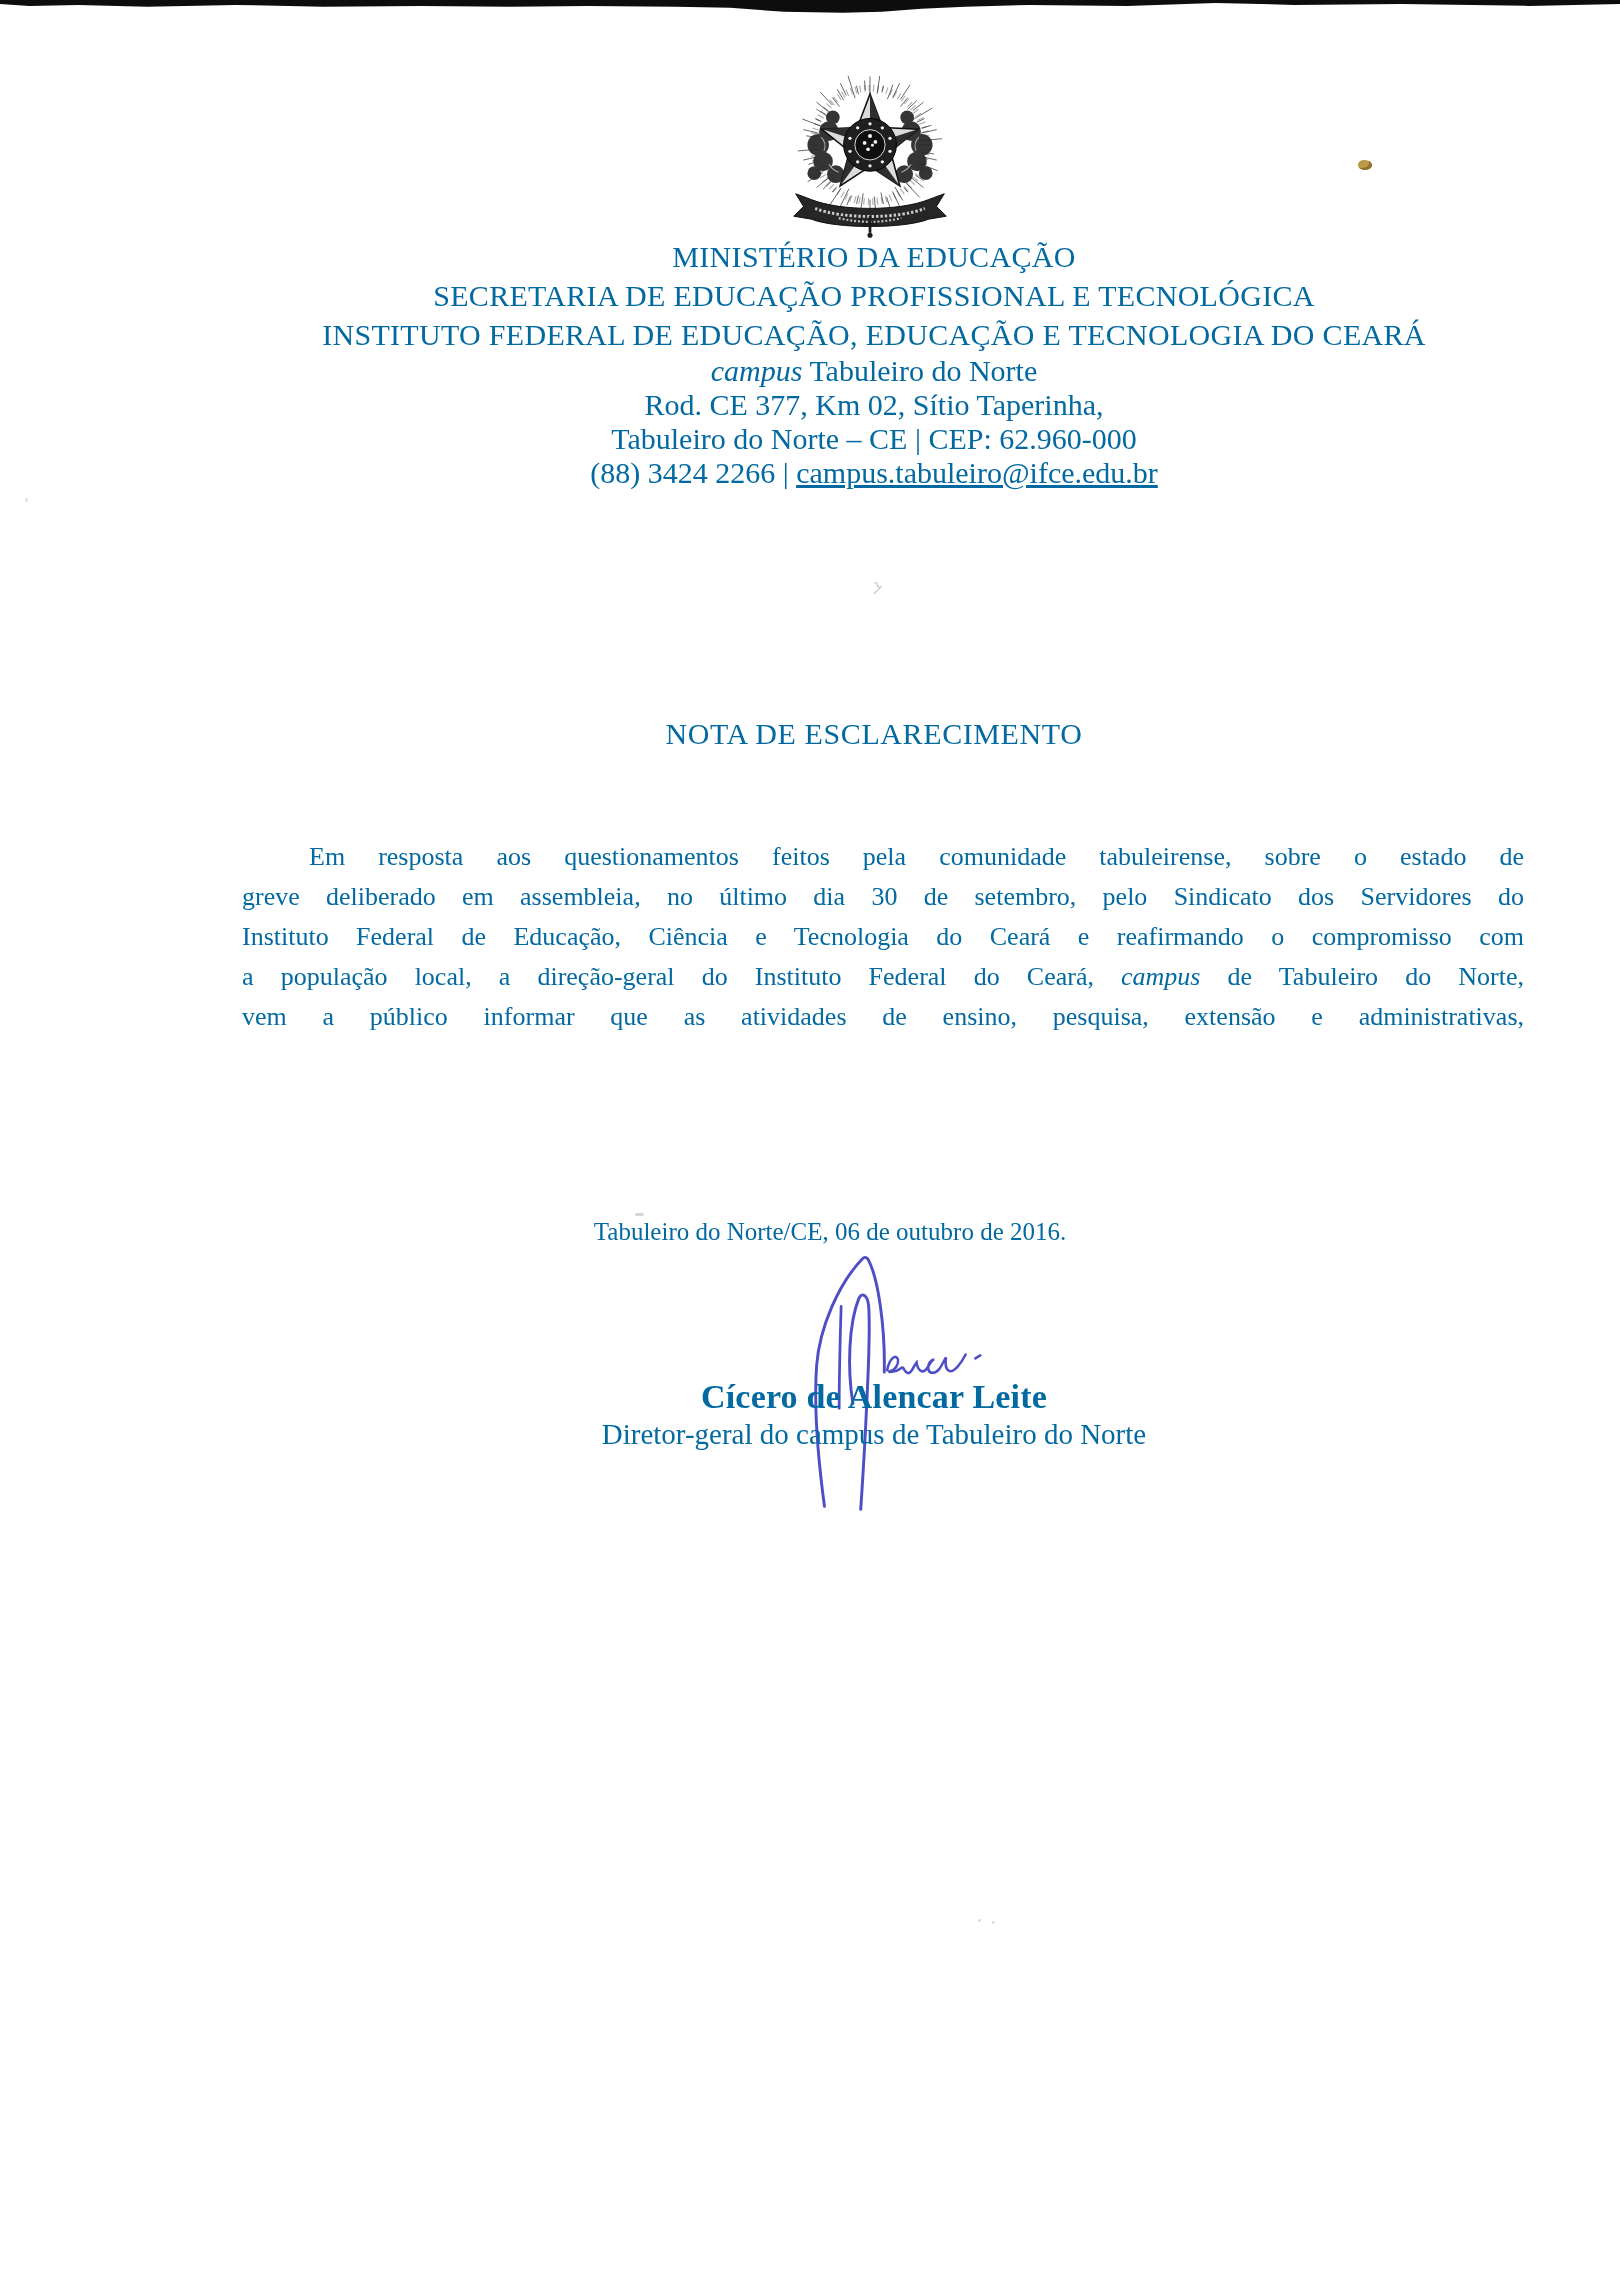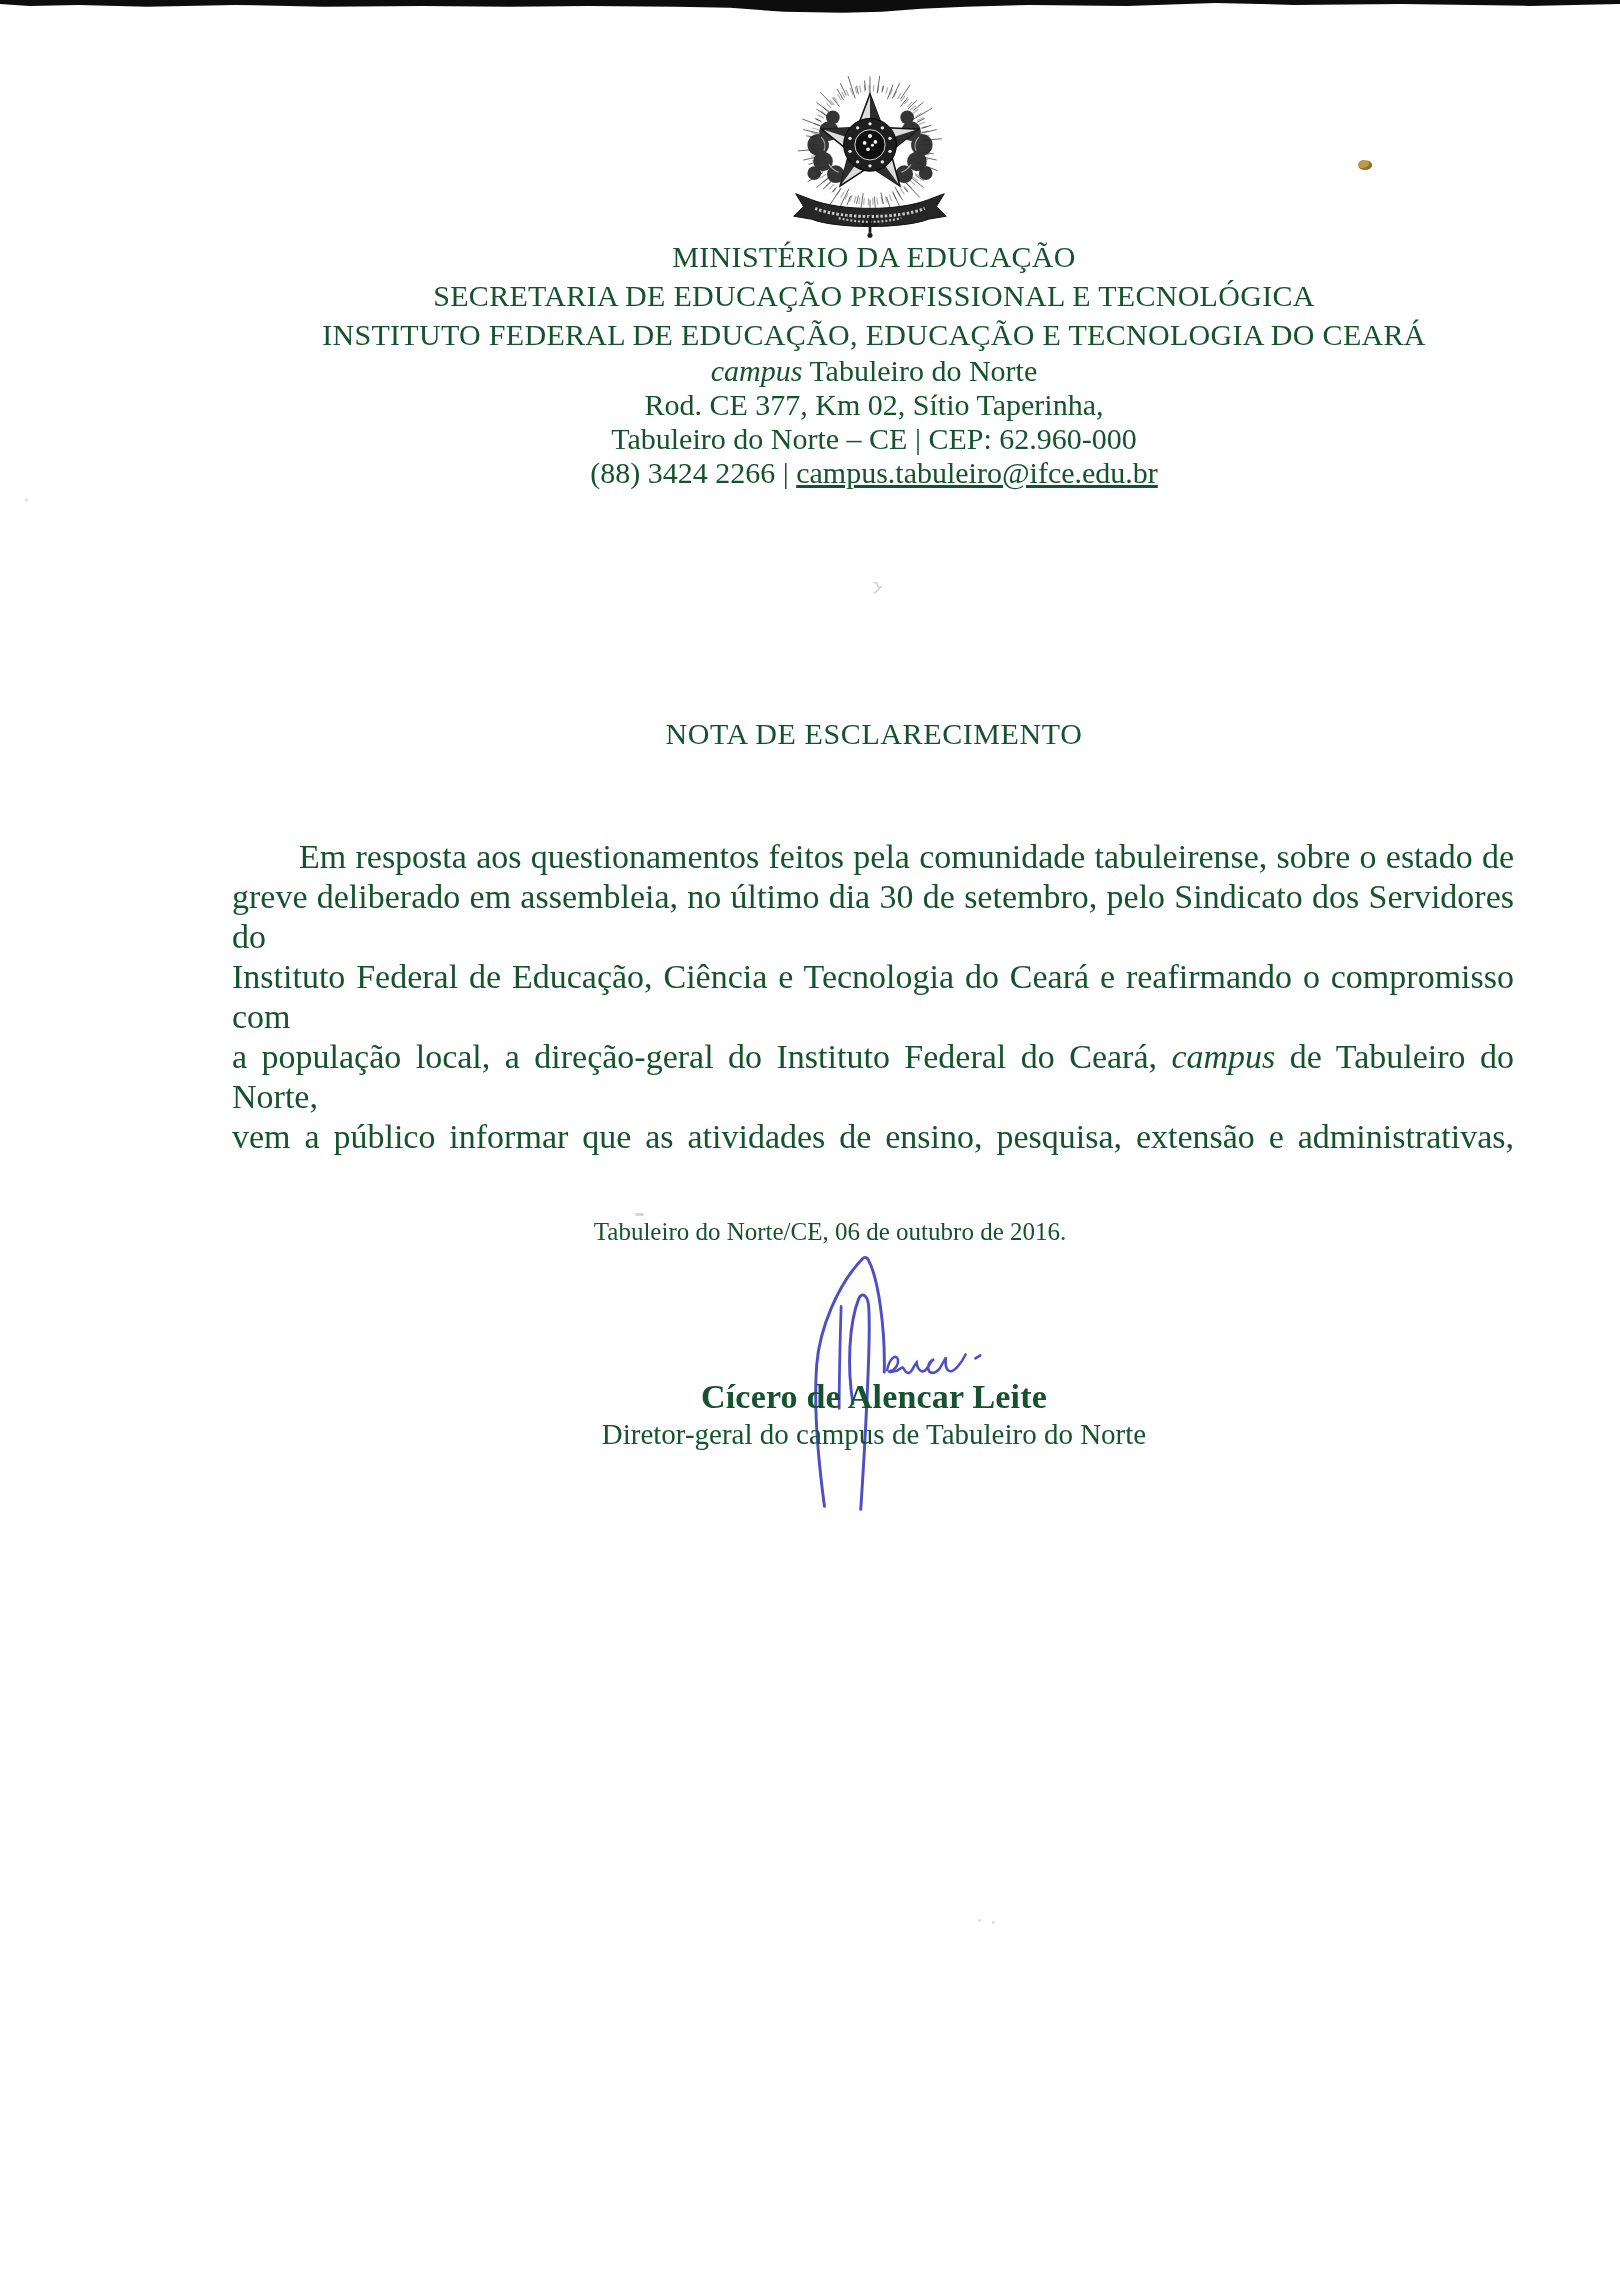--- a/index.html
+++ b/index.html
@@ -1,34 +1,34 @@
 <!DOCTYPE html>
 <html><head>
 <meta charset="utf-8">
 <style>
   html,body{margin:0;padding:0;background:#ffffff;}
   .page{
     position:relative;
     width:1620px;height:2290px;
     background:#ffffff;
     font-family:"Liberation Serif","DejaVu Serif",serif;
-    color:#14532d;
+    color:#0369a1;
     overflow:hidden;
   }
   .abs{position:absolute;}
   .centered{
     position:absolute;left:0;width:1620px;box-sizing:border-box;
     padding-left:128px;text-align:center;
   }
   .hdr-caps{font-size:30px;line-height:39px;letter-spacing:0.3px;}
   .hdr-addr{font-size:30px;line-height:34px;}
   .it{font-style:italic;}
   .email{text-decoration:underline;}
   .doc-title{font-size:30px;letter-spacing:0.6px;}
-  .body-block{position:absolute;left:232px;top:837px;width:1282px;font-size:34px;line-height:40px;}
+  .body-block{position:absolute;left:242px;top:837px;width:1282px;font-size:26px;line-height:40px;}
   .bline{text-align:justify;text-align-last:justify;white-space:normal;}
   .bline.last{text-align-last:left;}
   .bline.indent{text-indent:67px;}
   .dateline{font-size:25px;padding-left:40px;}
   .sig-name{font-size:34px;font-weight:bold;letter-spacing:0.2px;}
   .sig-role{font-size:29px;line-height:39px;}
   .topstrip{position:absolute;top:0;left:0;}
   .speck-gold{
     position:absolute;left:1358px;top:160px;width:13.7px;height:9.8px;
     background:#b8963d;border-radius:45% 55% 50% 50%;

